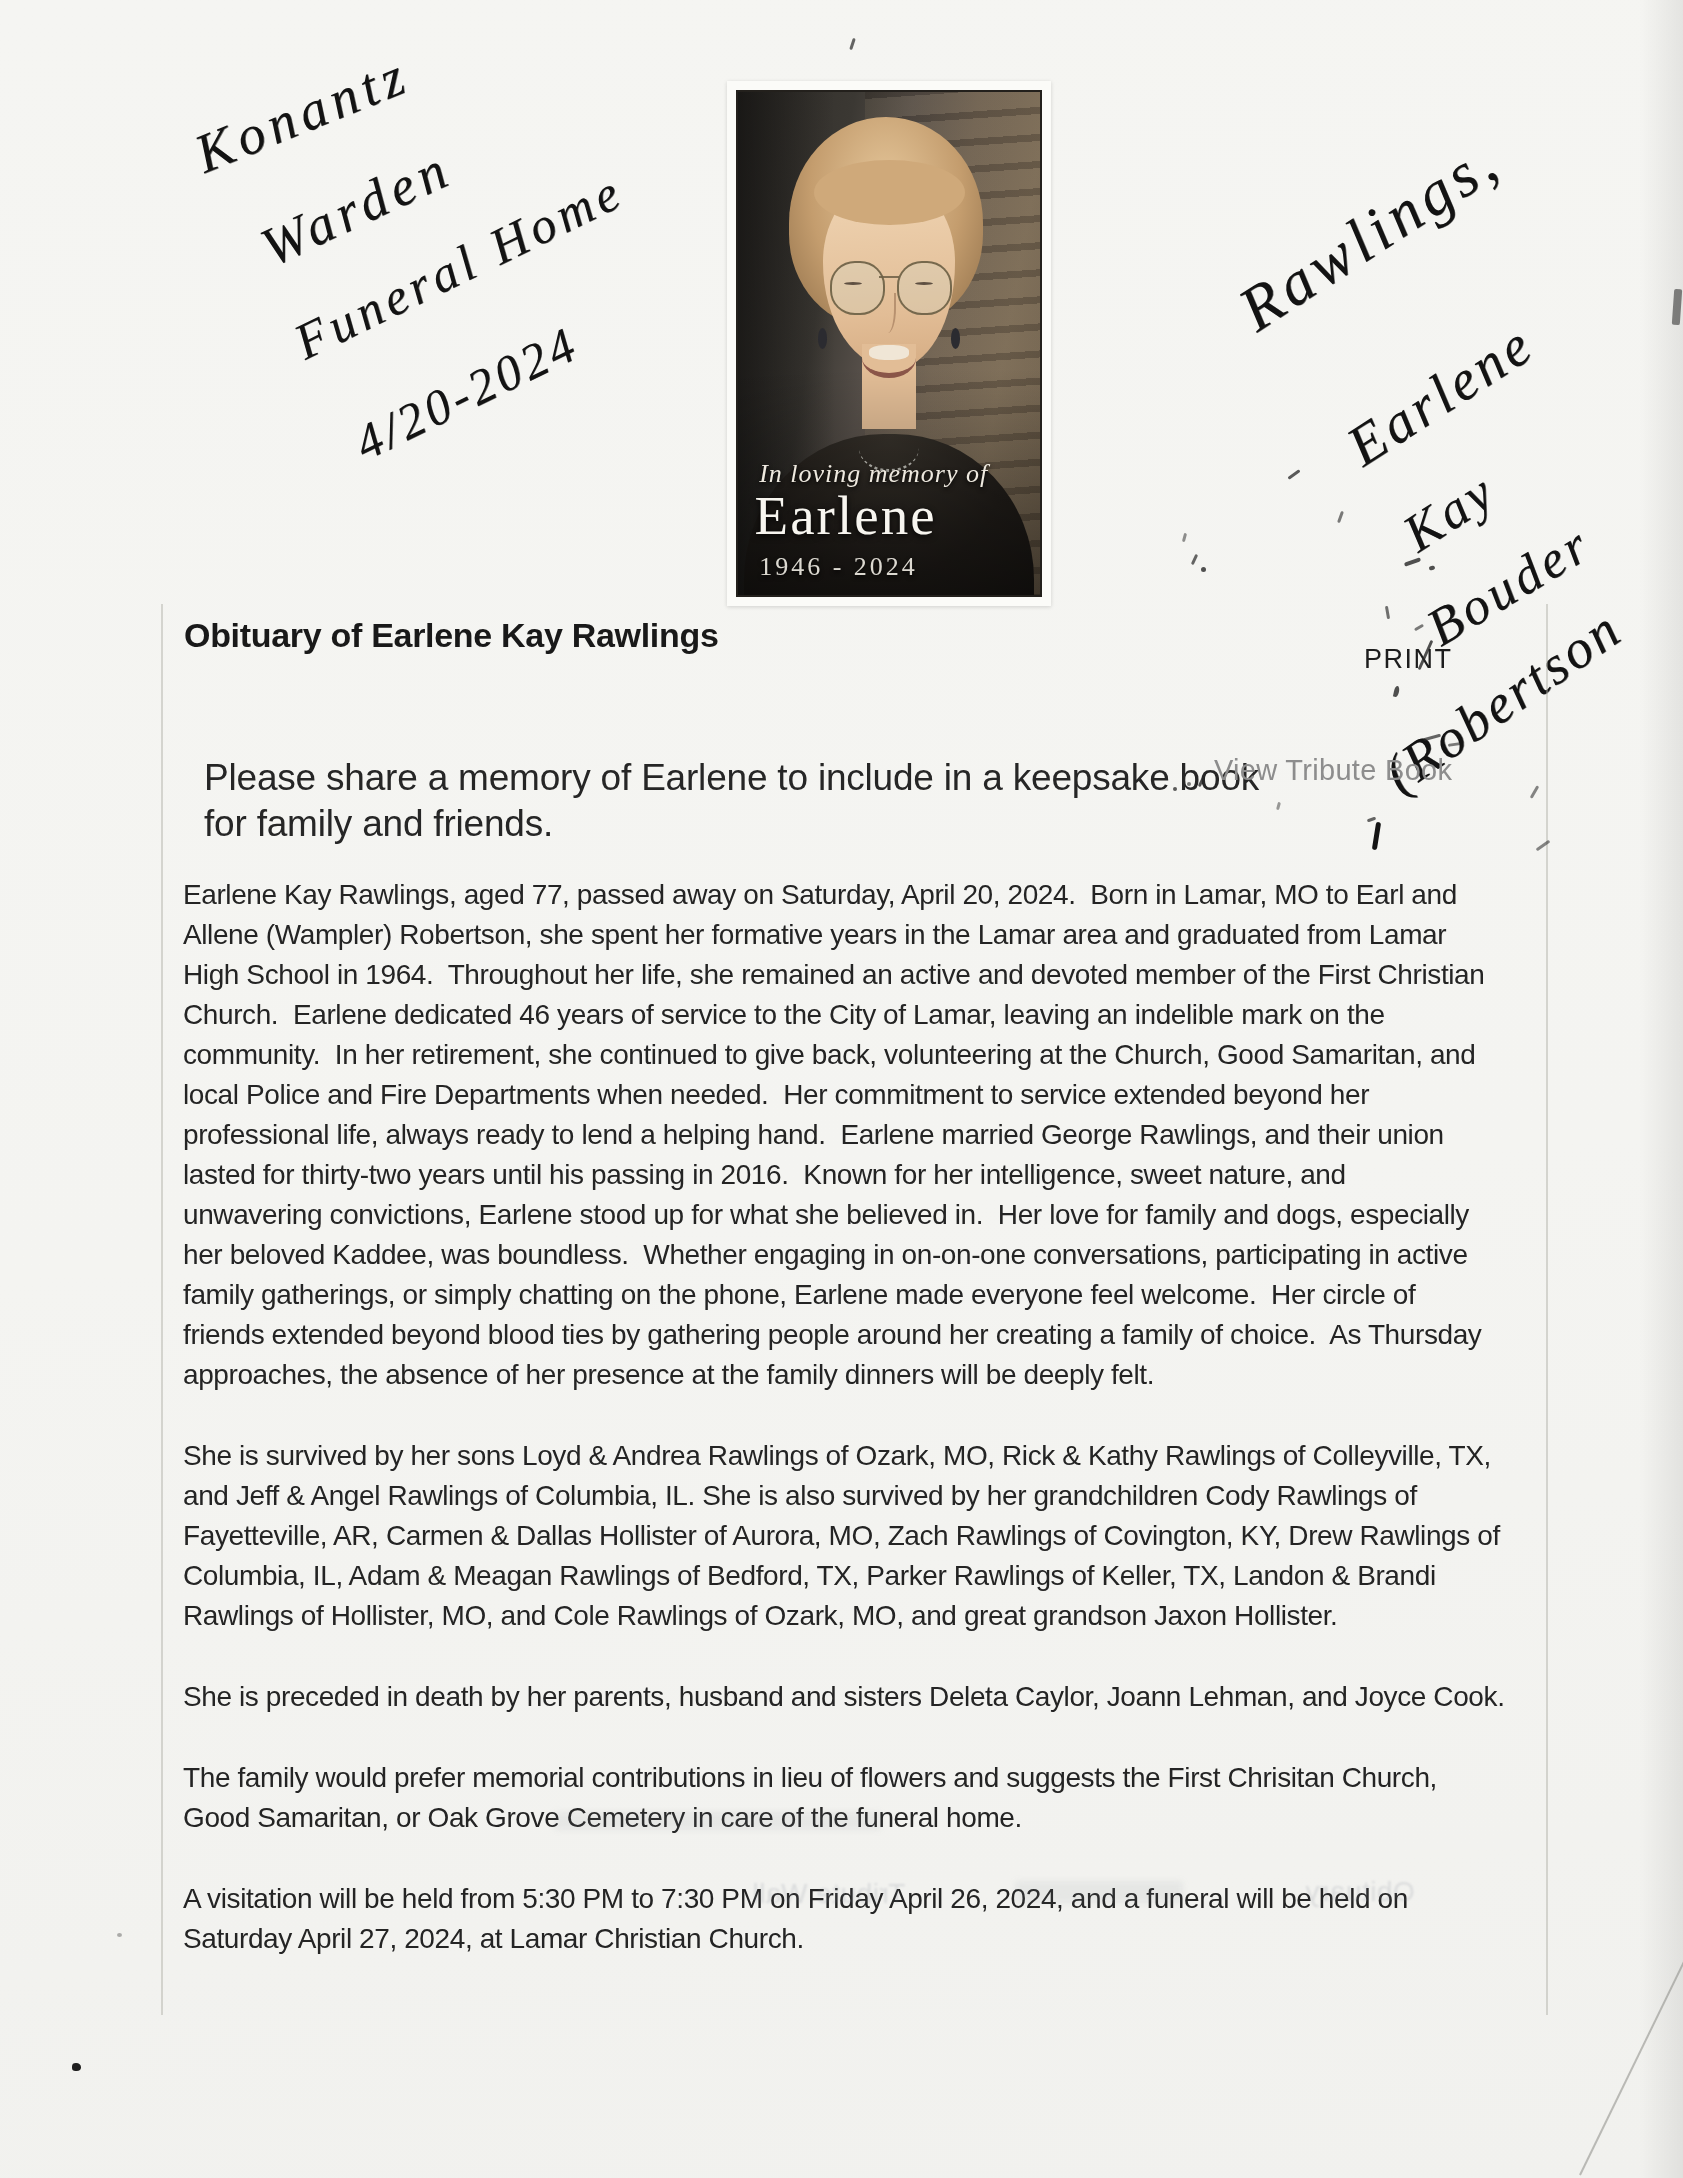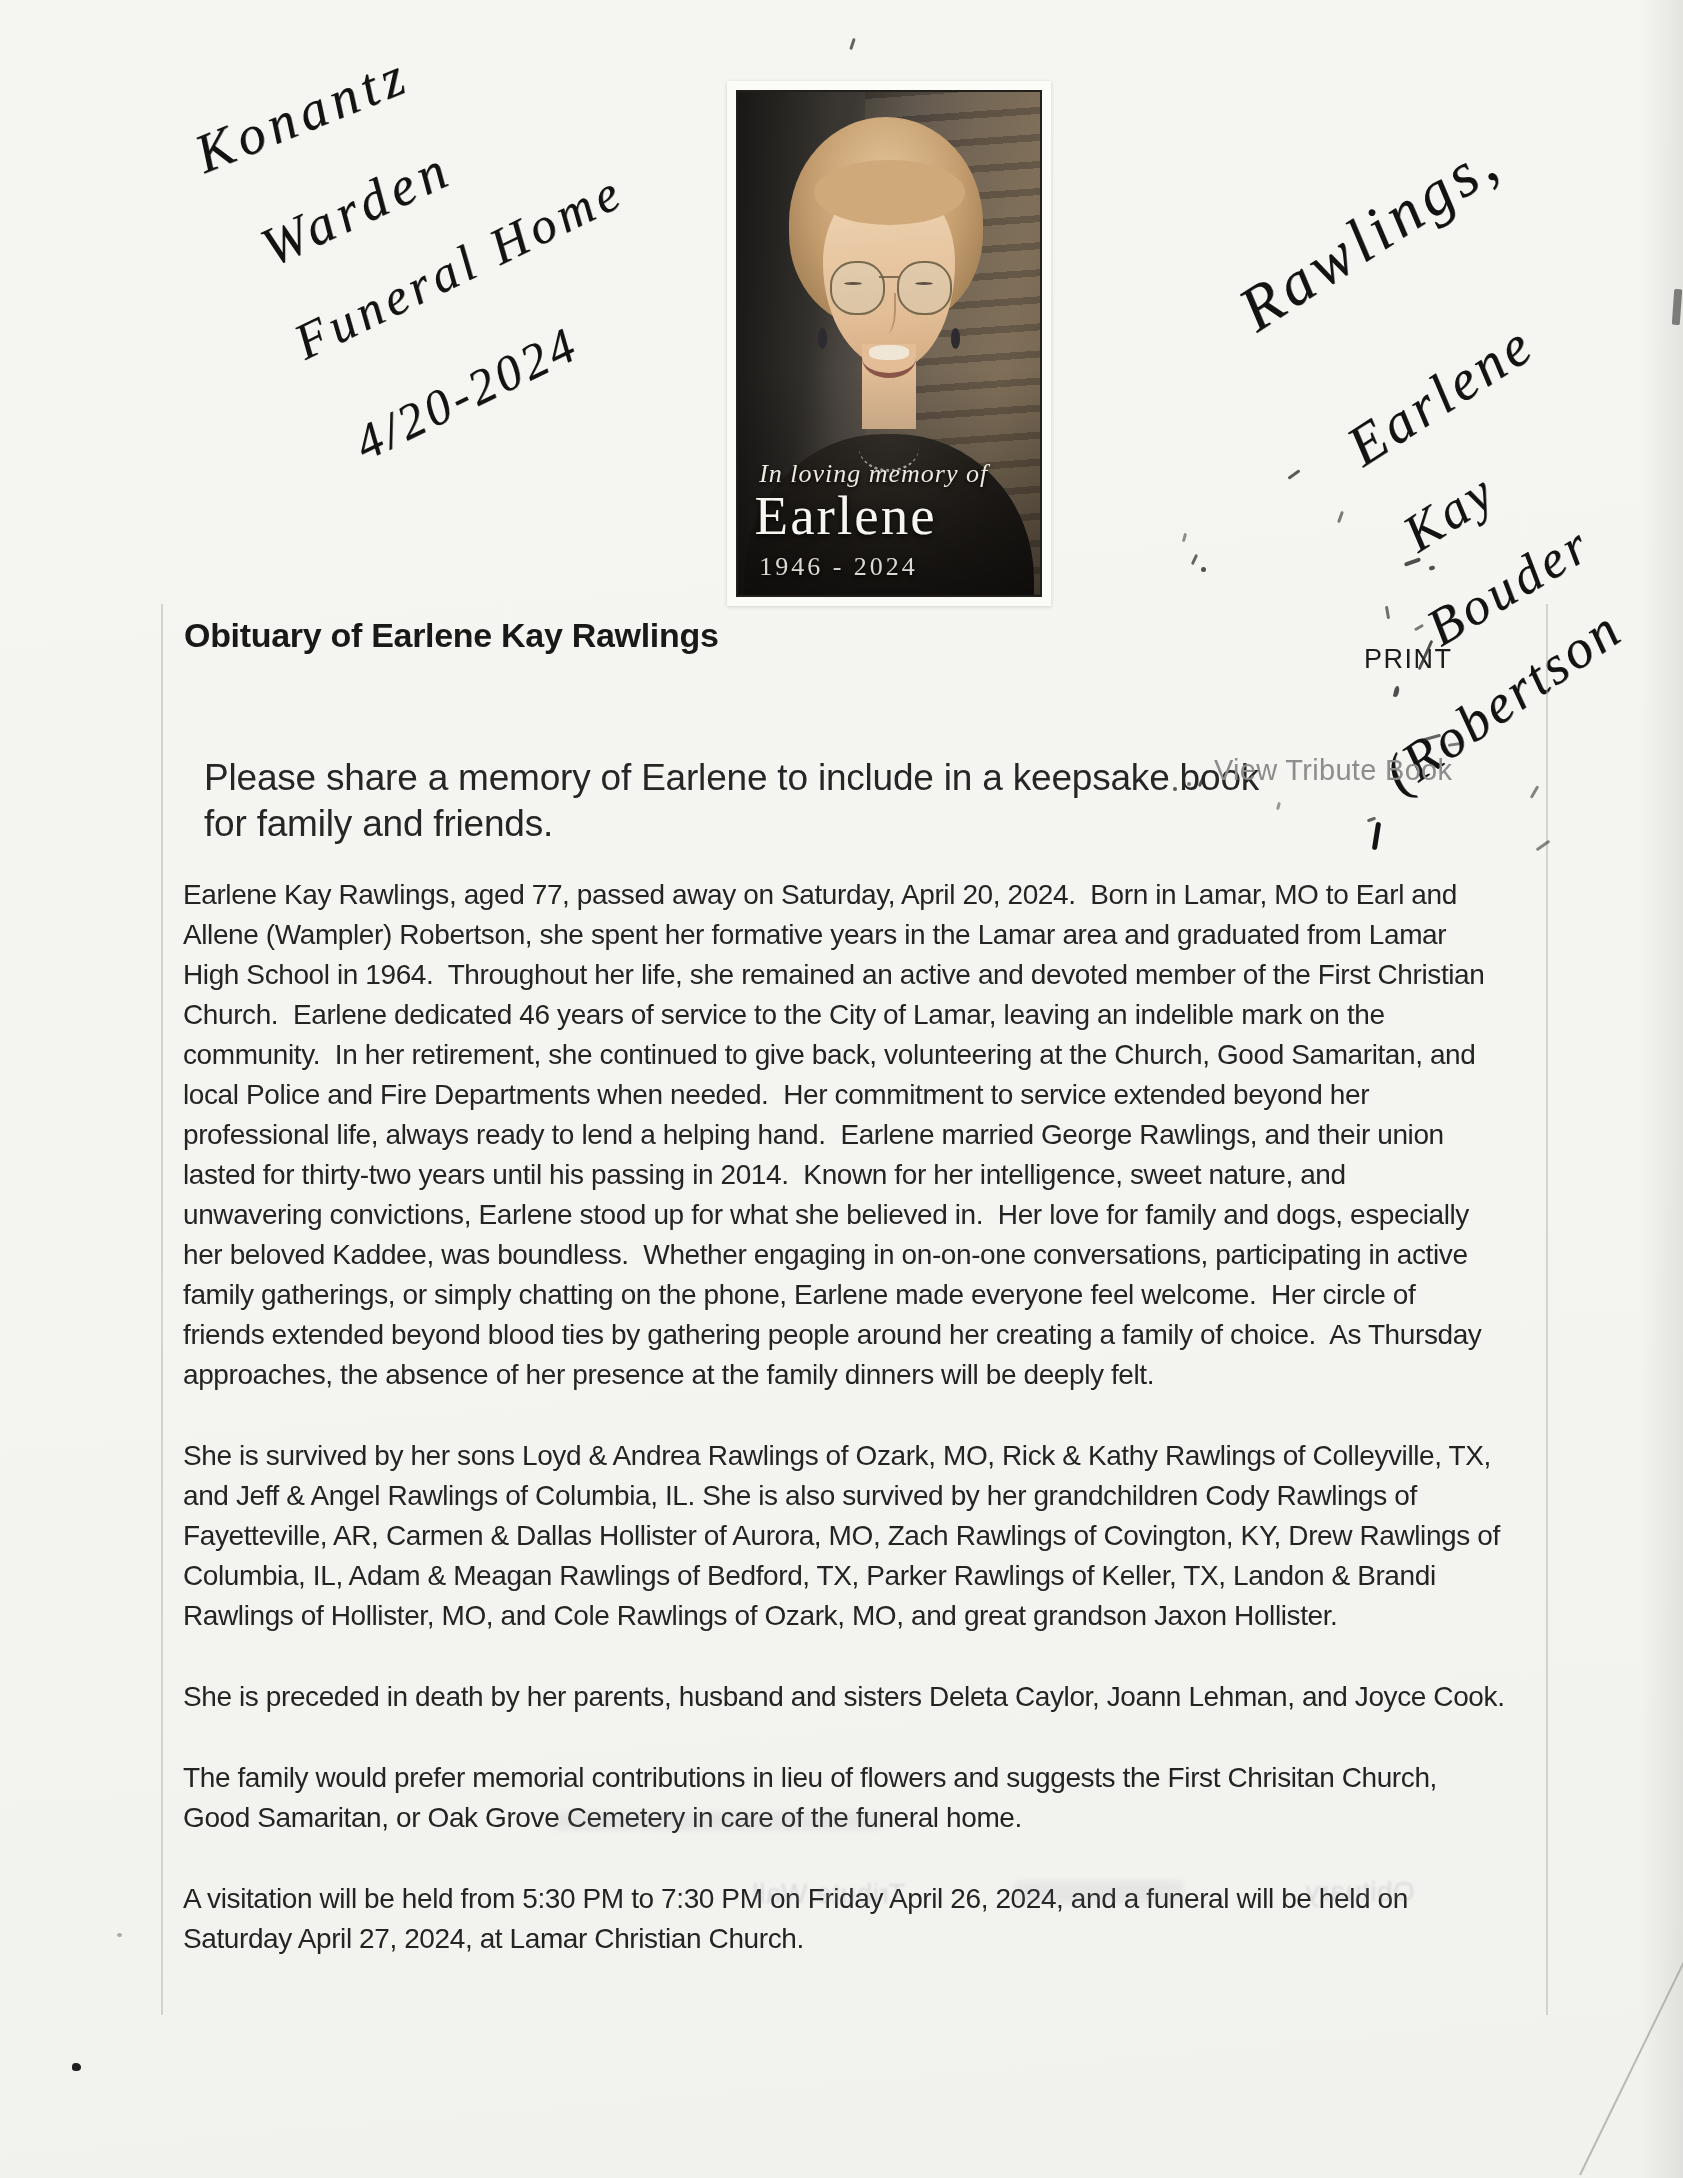--- a/index.html
+++ b/index.html
@@ -101,21 +101,21 @@
 
   <div id="body-text">
       <div class="para">
         <div class="line">Earlene Kay Rawlings, aged 77, passed away on Saturday, April 20, 2024.  Born in Lamar, MO to Earl and</div>
         <div class="line">Allene (Wampler) Robertson, she spent her formative years in the Lamar area and graduated from Lamar</div>
         <div class="line">High School in 1964.  Throughout her life, she remained an active and devoted member of the First Christian</div>
         <div class="line">Church.  Earlene dedicated 46 years of service to the City of Lamar, leaving an indelible mark on the</div>
         <div class="line">community.  In her retirement, she continued to give back, volunteering at the Church, Good Samaritan, and</div>
         <div class="line">local Police and Fire Departments when needed.  Her commitment to service extended beyond her</div>
         <div class="line">professional life, always ready to lend a helping hand.  Earlene married George Rawlings, and their union</div>
-        <div class="line">lasted for thirty-two years until his passing in 2014.  Known for her intelligence, sweet nature, and</div>
+        <div class="line">lasted for thirty-two years until his passing in 2016.  Known for her intelligence, sweet nature, and</div>
         <div class="line">unwavering convictions, Earlene stood up for what she believed in.  Her love for family and dogs, especially</div>
         <div class="line">her beloved Kaddee, was boundless.  Whether engaging in on-on-one conversations, participating in active</div>
         <div class="line">family gatherings, or simply chatting on the phone, Earlene made everyone feel welcome.  Her circle of</div>
         <div class="line">friends extended beyond blood ties by gathering people around her creating a family of choice.  As Thursday</div>
         <div class="line">approaches, the absence of her presence at the family dinners will be deeply felt.</div>
       </div>
       <div class="para">
         <div class="line">She is survived by her sons Loyd &amp; Andrea Rawlings of Ozark, MO, Rick &amp; Kathy Rawlings of Colleyville, TX,</div>
         <div class="line">and Jeff &amp; Angel Rawlings of Columbia, IL. She is also survived by her grandchildren Cody Rawlings of</div>
         <div class="line">Fayetteville, AR, Carmen &amp; Dallas Hollister of Aurora, MO, Zach Rawlings of Covington, KY, Drew Rawlings of</div>

